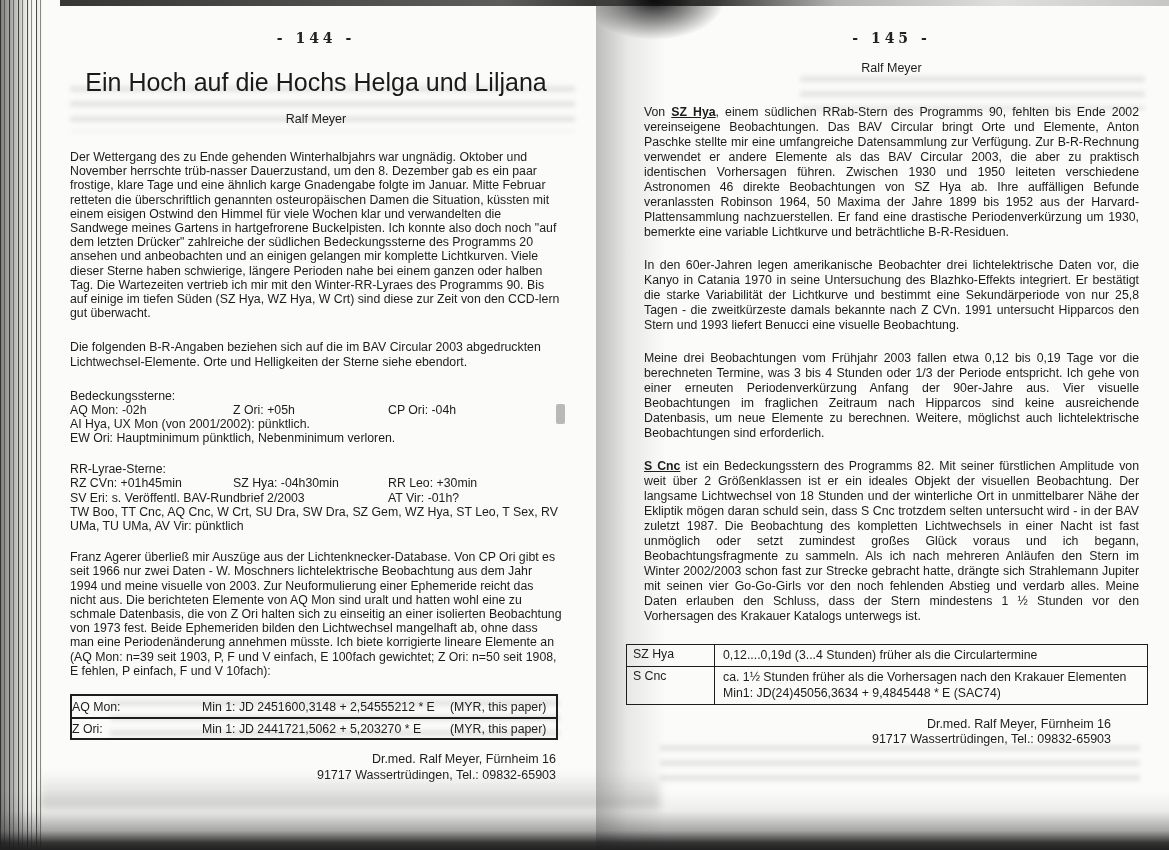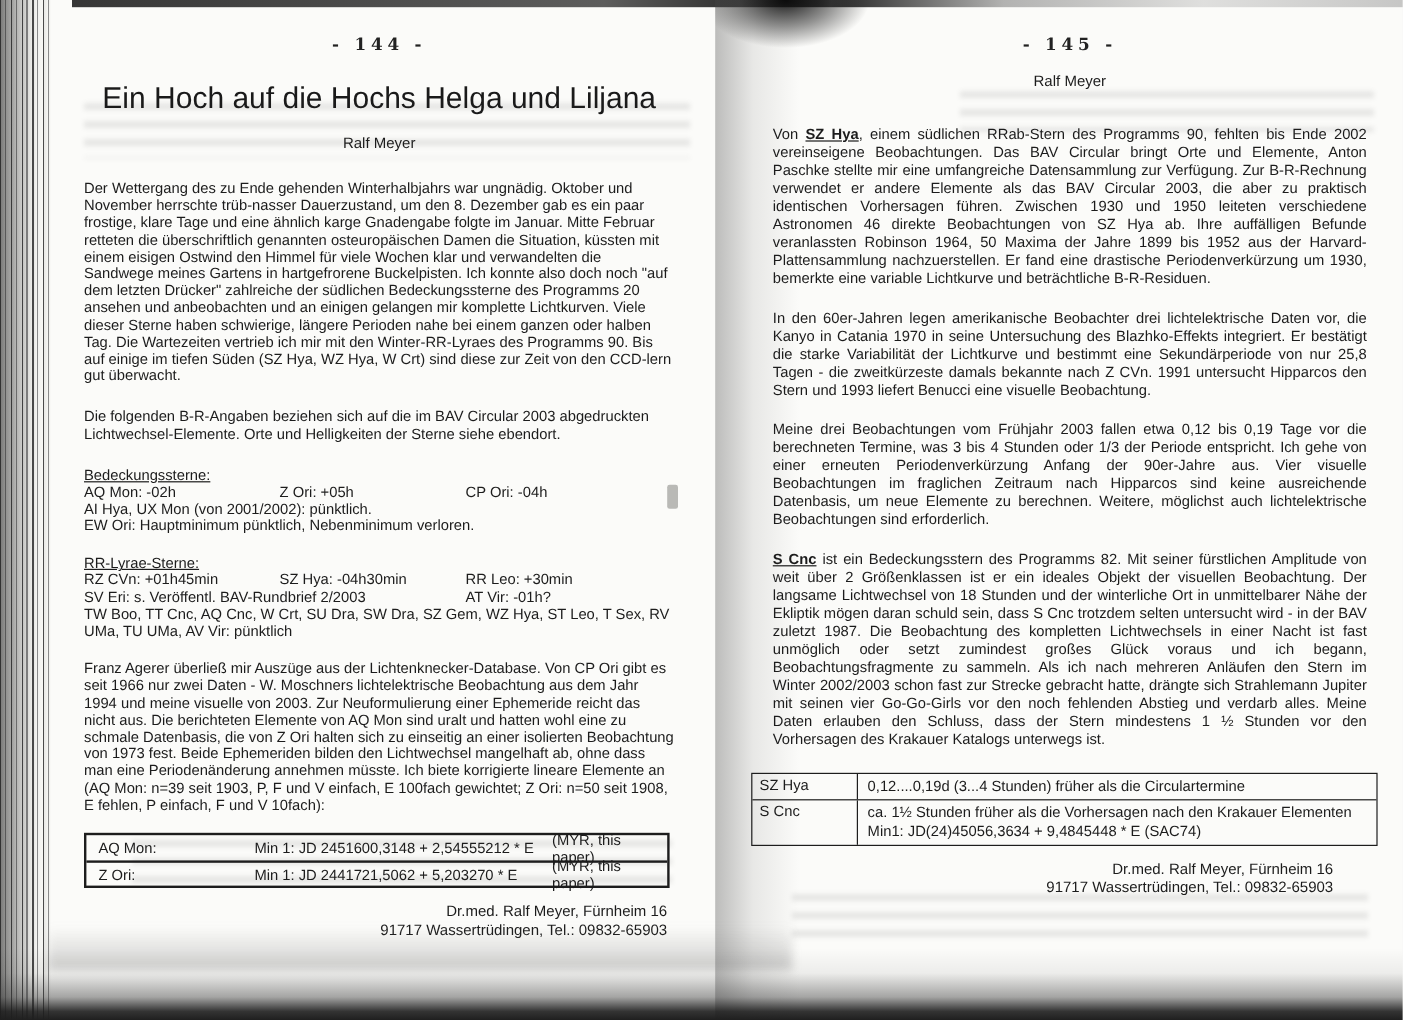--- a/index.html
+++ b/index.html
@@ -80,36 +80,36 @@
   .author { text-align: center; font-size: 12.5px; margin-top: 15px; }
 
   .para {
     font-size: 12.3px; line-height: 14.2px; margin-top: 18px;
     white-space: normal;
   }
   .page-right .para { text-align: justify; line-height: 15px; }
   .star-ref { font-weight: bold; text-decoration: underline; }
 
   .sec-heading {
-    font-size: 12.3px; text-decoration: underline; margin-top: 18px;
+    font-size: 12.3px; margin-top: 18px;
   }
   .cols-row { position: relative; font-size: 12.3px; line-height: 14.2px; height: 14.2px; }
   .cols-row .c1 { position: absolute; left: 0; }
   .cols-row .c2 { position: absolute; left: 163px; }
   .cols-row .c3 { position: absolute; left: 318px; }
   .plain-line { font-size: 12.3px; line-height: 14.2px; }
 
   
   .elements-table {
     margin-top: 16px; border: 2px solid #1d1d1d; width: 488px;
     box-sizing: border-box;
   }
   .elements-table .row {
     display: flex; align-items: center; font-size: 12.3px;
-    height: 21px; padding: 0 10px; box-sizing: border-box;
+    height: 21px; padding: 0 0; box-sizing: border-box;
   }
   .elements-table .row + .row { border-top: 2px solid #1d1d1d; }
   .elements-table .star { width: 130px; }
   .elements-table .formula { width: 248px; }
   .elements-table .source { flex: 1; }
 
   
   .summary-table {
     margin-top: 20px; margin-left: -18px; width: 522px;
     border: 1.5px solid #1d1d1d; box-sizing: border-box;

